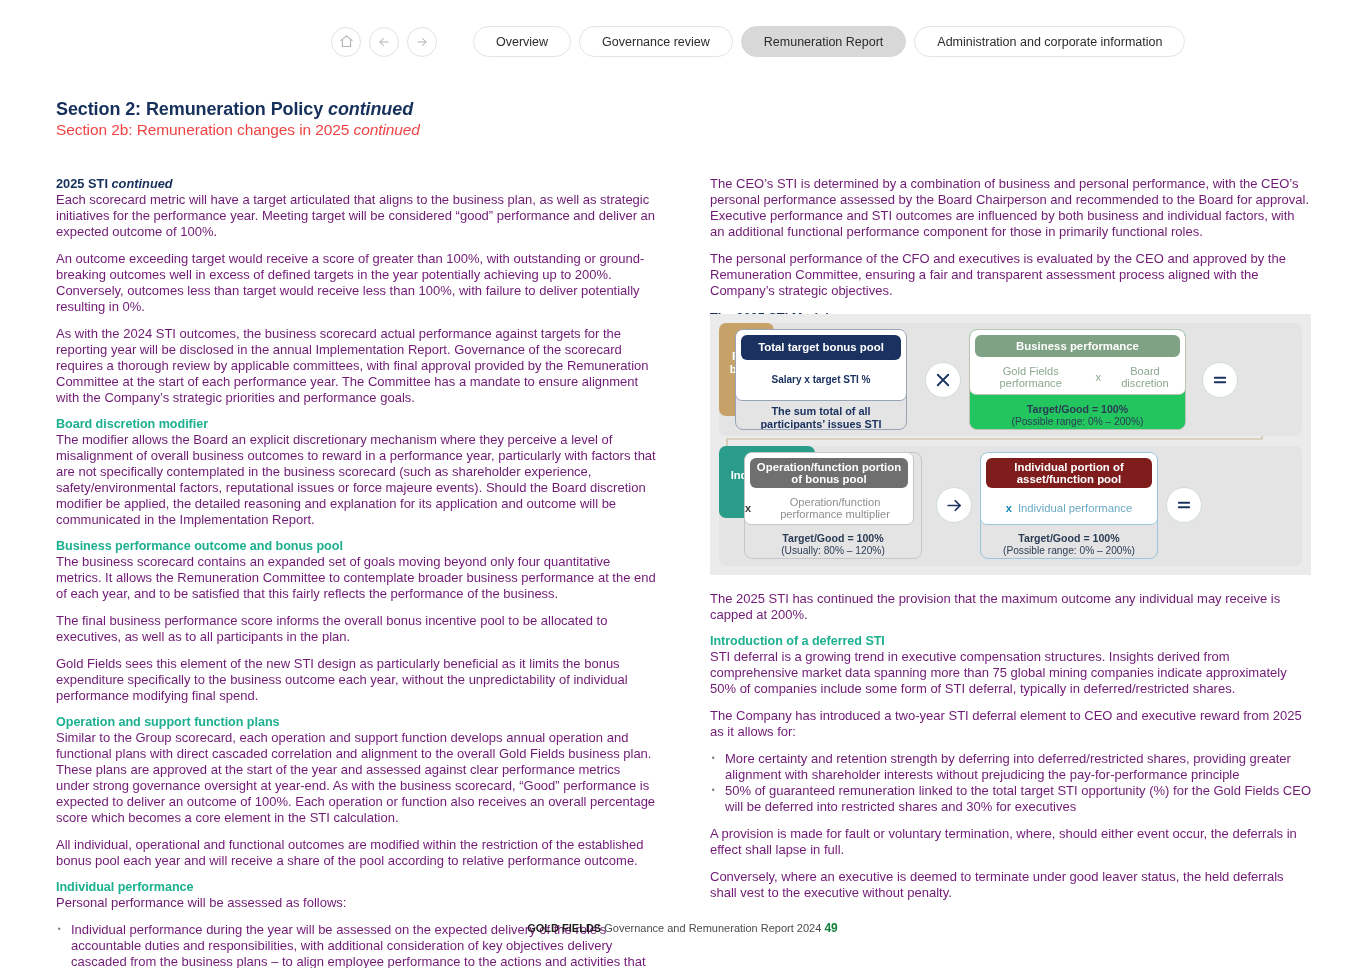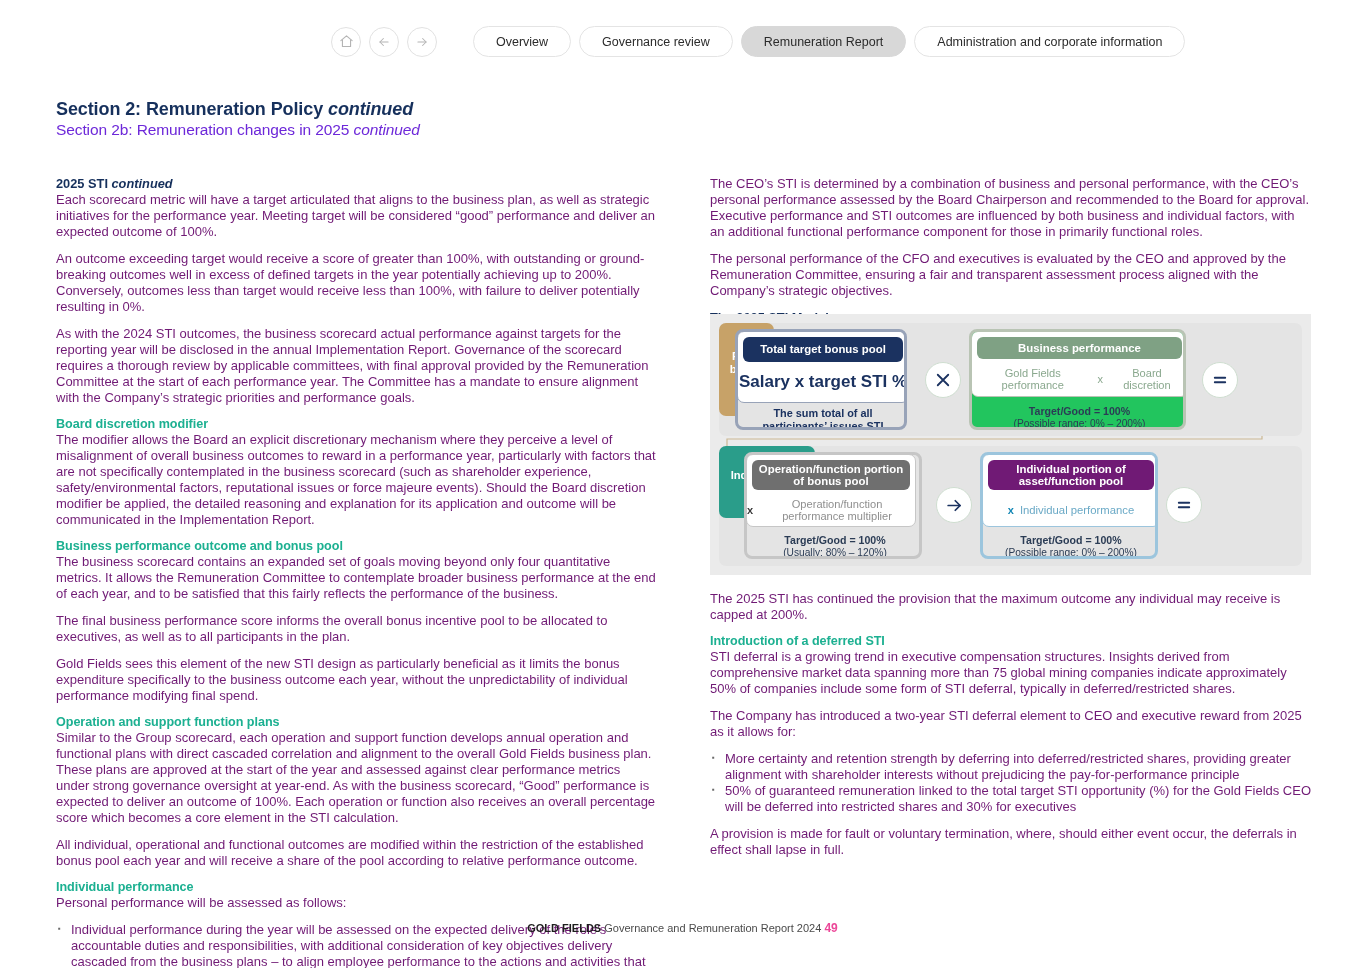--- a/index.html
+++ b/index.html
@@ -37,21 +37,21 @@
   .nav-pill.active { background: #d8d8d8; border-color: #d8d8d8; }
 
   
   .sec-title {
     position: absolute; left: 56px; top: 99px;
     font-size: 18px; font-weight: bold; color: #16305c; letter-spacing: -0.1px;
   }
   .sec-title em { font-weight: bold; font-style: italic; }
   .sec-sub {
     position: absolute; left: 56px; top: 121px;
-    font-size: 15.5px; color: #6d28d9; letter-spacing: -0.1px;
+    font-size: 15.5px; color: #ef4444; letter-spacing: -0.1px;
   }
   .sec-sub em { font-style: italic; }
 
   
   .col { position: absolute; top: 176px; width: 600px; }
   .col-left  { left: 56px; }
   .col-right { left: 710px; width: 602px; }
 
   p.body, ul.body {
     margin: 0 0 11px 0;
@@ -84,21 +84,21 @@
   .drow {
     position: absolute; left: 9px; width: 583px;
     background: #e4e4e4; border-radius: 7px;
   }
   .drow.r1 { top: 9px;   height: 113px; }
   .drow.r2 { top: 132px; height: 120px; }
 
   .dbox {
     position: absolute;
     background: #ffffff;
-    border: 3px solid #15803d;
+    border: 1px solid #15803d;
     border-radius: 8px;
     overflow: hidden;
   }
   .dbox .cap {
     color: #ffffff; font-weight: bold; text-align: center;
     border-radius: 6px; margin: 5px 5px 0 5px;
     display: flex; align-items: center; justify-content: center;
     line-height: 12.5px;
   }
   .dbox .mid {
@@ -114,21 +114,21 @@
   .foot .l1 { font-weight: bold; color: #2b3c55; font-size: 10.6px; }
   .foot .l2 { color: #2b3c55; font-size: 10.2px; }
 
   
   #box1 { left: 16px; top: 6px; width: 172px; height: 101px;
           background: #e4e4e4; border-color: #98a3b8; }
   #box1 .inner { background:#fff; border-radius:7px; margin:0; padding:0;
                  height: 72px; border:1px solid #98a3b8;
                  position:absolute; left:-1px; top:-1px; width:172px; }
   #box1 .cap { background: #1b3260; font-size: 11.4px; height: 25px; }
-  #box1 .mid { height: 40px; color:#1b3260; font-weight:bold; font-size: 17px; border-radius: 9px; }
+  #box1 .mid { height: 40px; color:#1b3260; font-weight:bold; font-size: 10px; border-radius: 9px; }
   #box1 .foot { position:absolute; left:0; top:74px; width:170px; height:26px;
                 border-top:none; display:flex; flex-direction:column;
                 align-items:center; justify-content:center; }
   #box1 .foot .l1 { font-size: 10.9px; color:#1b3260; }
 
   
   #box2 { left: 250px; top: 6px; width: 217px; height: 101px;
           background: #22c55e; border-color: #b9c4b4; }
   #box2 .inner { background:#fff; border-radius:7px; height: 66px;
                  border:1px solid #b9c4b4; position:absolute;
@@ -160,21 +160,21 @@
   #box4 .foot { position:absolute; left:0; top:76px; width:176px; height:29px;
                 border-top:none; display:flex; flex-direction:column;
                 align-items:center; justify-content:center; }
 
   
   #box5 { left: 261px; top: 6px; width: 178px; height: 107px;
           background: #e4e4e4; border-color: #9cc5dd; }
   #box5 .inner { background:#fff; border-radius:7px; height: 73px;
                  border:1px solid #9cc5dd; position:absolute;
                  left:-1px; top:-1px; width:178px; }
-  #box5 .cap { background: #701a75; font-size: 11.4px; height: 30px; text-align: center; }
+  #box5 .cap { background: #7f1d1d; font-size: 11.4px; height: 30px; text-align: center; }
   #box5 .mid { height: 40px; color:#6aa9c6; font-size: 11.3px; }
   #box5 .mid .op { color:#1387b5; font-weight:bold; font-size:11px;
                    margin-right:6px; }
   #box5 .foot { position:absolute; left:0; top:76px; width:176px; height:29px;
                 border-top:none; display:flex; flex-direction:column;
                 align-items:center; justify-content:center; }
 
   
   #box6 { left: 484px; top: 23px; width: 96px; height: 72px;
           background: #2a9d8a; border: none; border-radius: 7px;
@@ -196,21 +196,21 @@
 
   .connector { position: absolute; left: 0; top: 0; width: 601px; height: 261px;
                pointer-events: none; }
 
   
   .footer {
     position: absolute; left: 0; right: 0; top: 921px;
     text-align: center; font-size: 11px; color: #4b4b4b;
   }
   .footer b { font-weight: bold; color: #1e1e1e; }
-  .footer .pg { font-weight: bold; color: #ec4899; font-size: 12px; }
+  .footer .pg { font-weight: bold; color: #15803d; font-size: 12px; }
 </style>
 </head>
 <body>
 
 <div class="page">
 
   <div class="navbar">
     <div class="nav-circle">
       <span>
         <svg width="15" height="15" viewBox="0 0 24 24" fill="none" stroke="#b4b4b4" stroke-width="1.8" stroke-linecap="round" stroke-linejoin="round">
@@ -404,19 +404,20 @@
   <div class="col col-right" style="top:591px;">
     <p class="body">The 2025 STI has continued the provision that the maximum outcome any individual may receive is capped at 200%.</p>
     <h3 class="kick">Introduction of a deferred STI</h3>
     <p class="body">STI deferral is a growing trend in executive compensation structures. Insights derived from comprehensive market data spanning more than 75 global mining companies indicate approximately 50% of companies include some form of STI deferral, typically in deferred/restricted shares.</p>
     <p class="body tight">The Company has introduced a two-year STI deferral element to CEO and executive reward from 2025 as it allows for:</p>
     <ul class="body">
       <li>More certainty and retention strength by deferring into deferred/restricted shares, providing greater alignment with shareholder interests without prejudicing the pay-for-performance principle</li>
       <li>50% of guaranteed remuneration linked to the total target STI opportunity (%) for the Gold Fields CEO will be deferred into restricted shares and 30% for executives</li>
     </ul>
     <p class="body">A provision is made for fault or voluntary termination, where, should either event occur, the deferrals in effect shall lapse in full.</p>
+    <p class="body">Conversely, where an executive is deemed to terminate under good leaver status, the held deferrals shall vest to the executive without penalty.</p>
   </div>
 
   <div class="footer">
     <b>GOLD FIELDS</b><span> Governance and Remuneration Report 2024 </span><span class="pg">49</span>
   </div>
 
 </div>
 
 </body></html>

